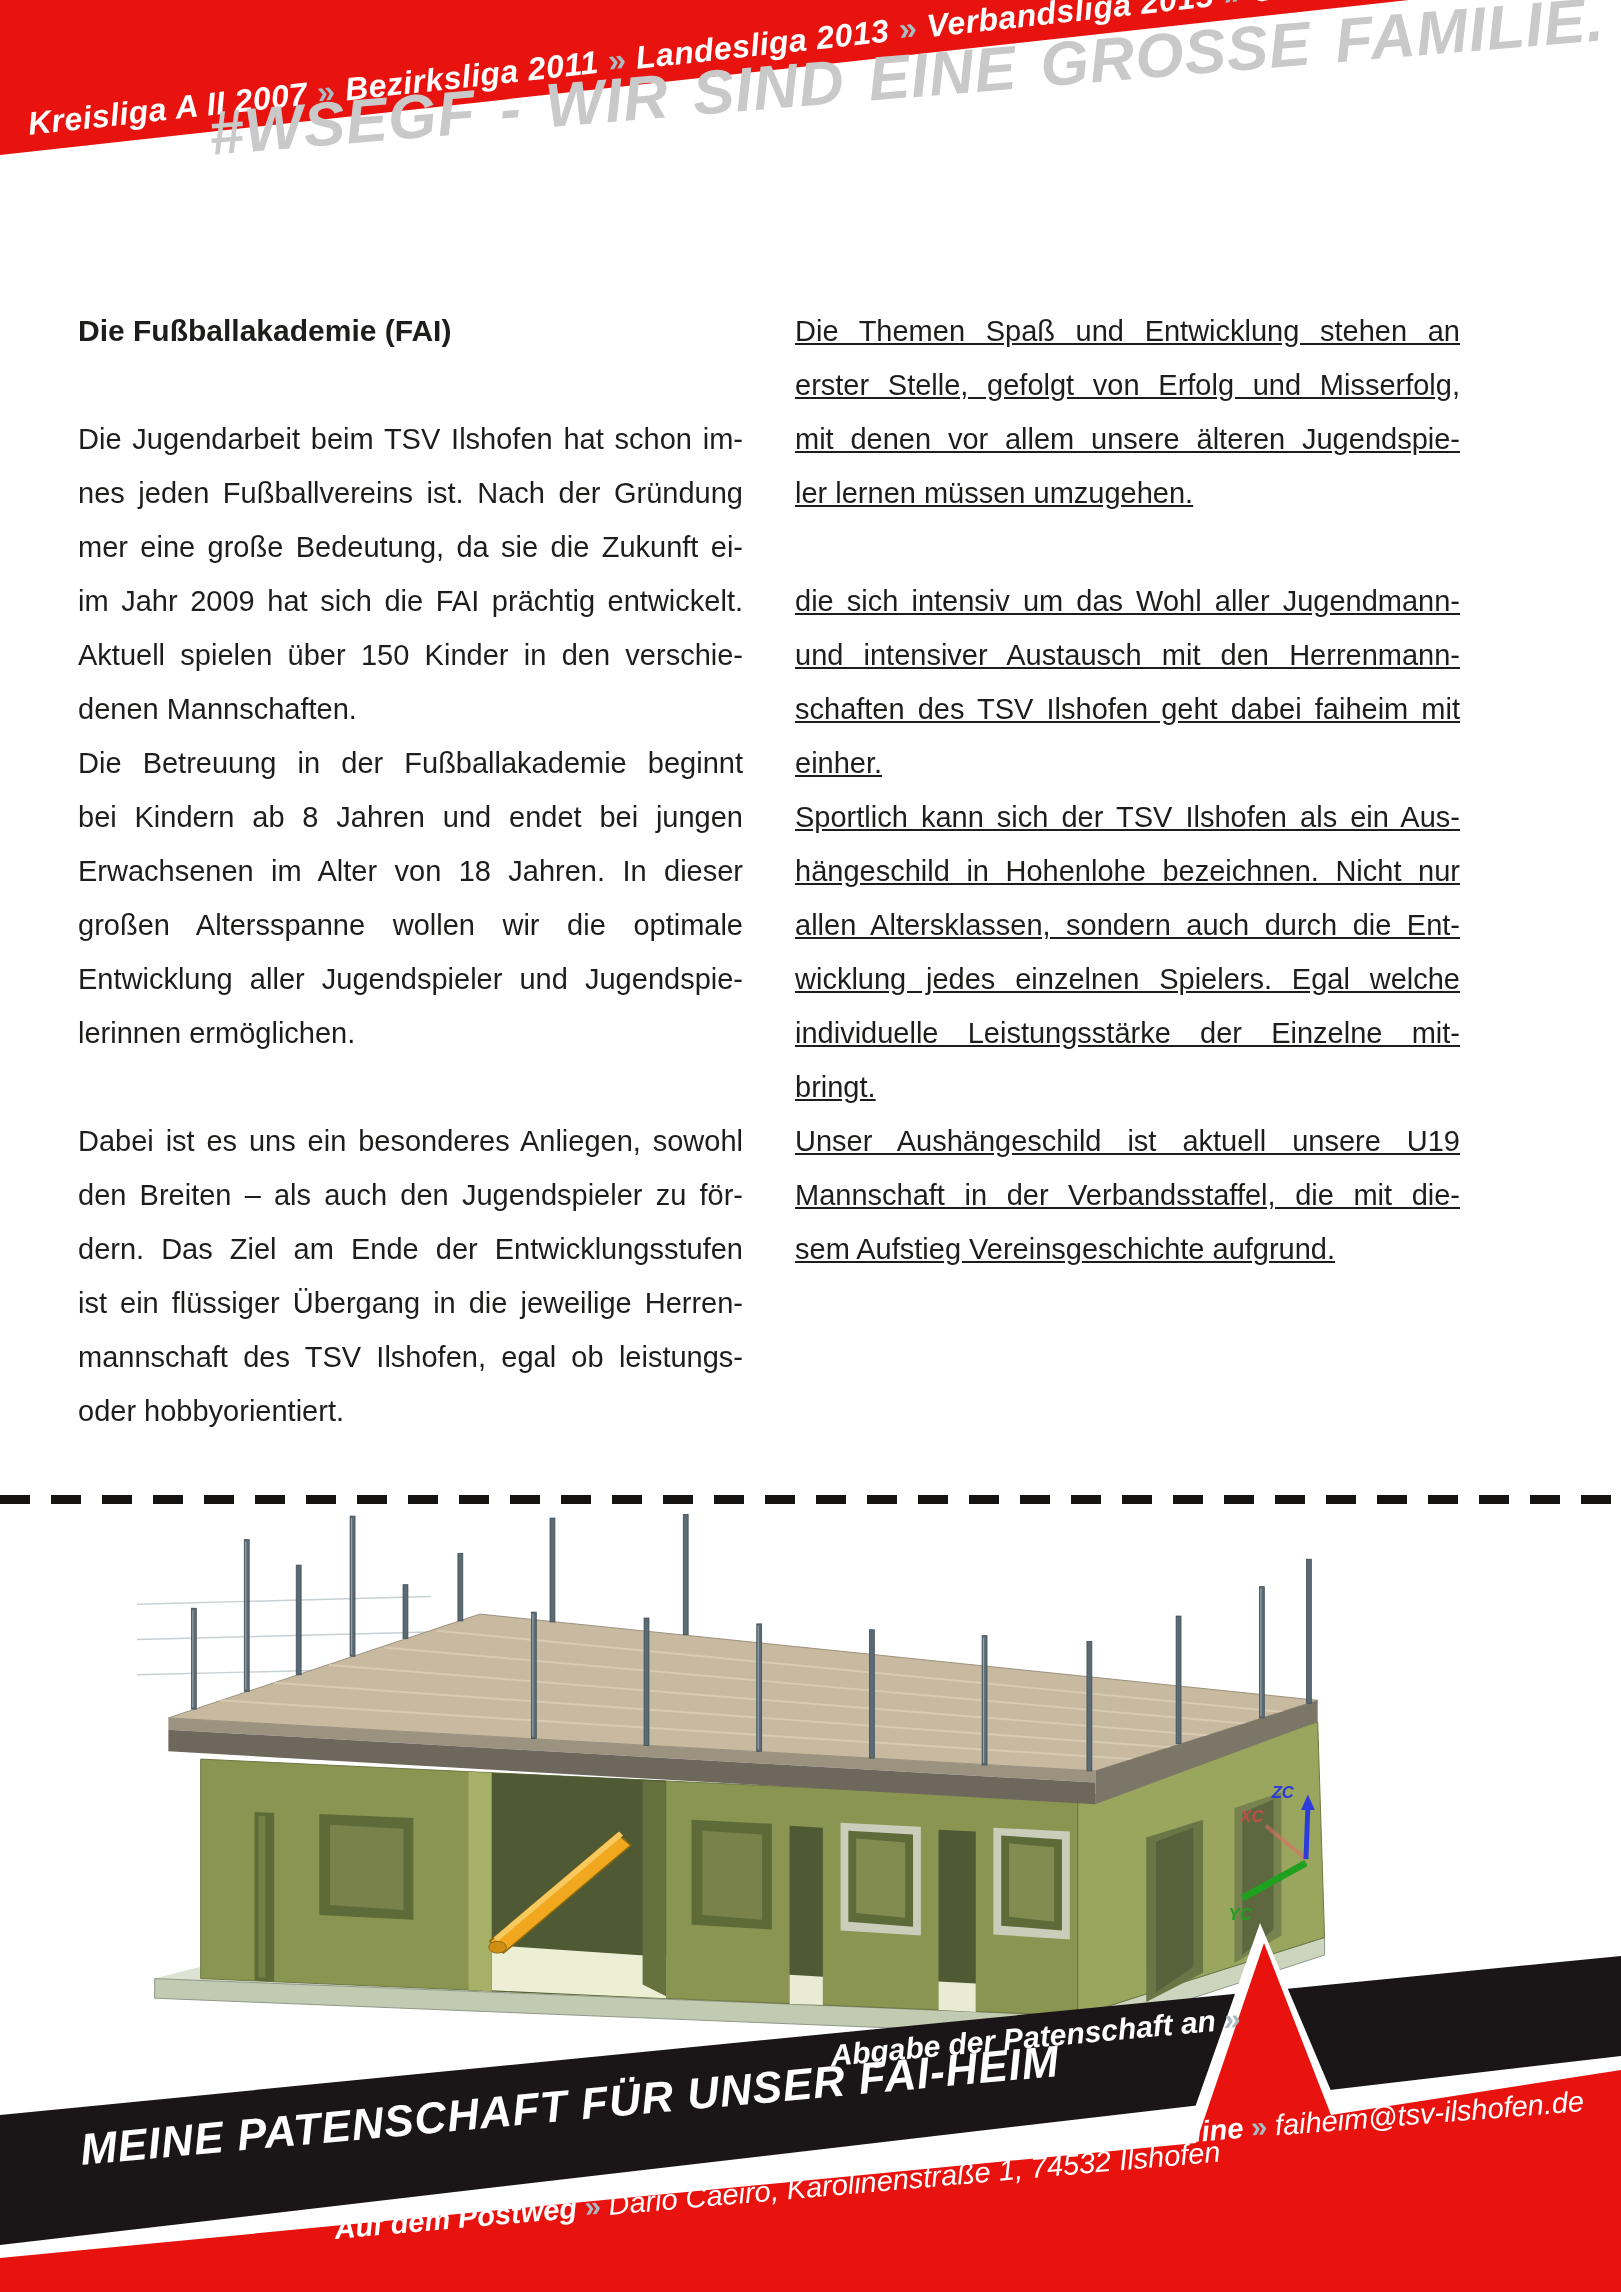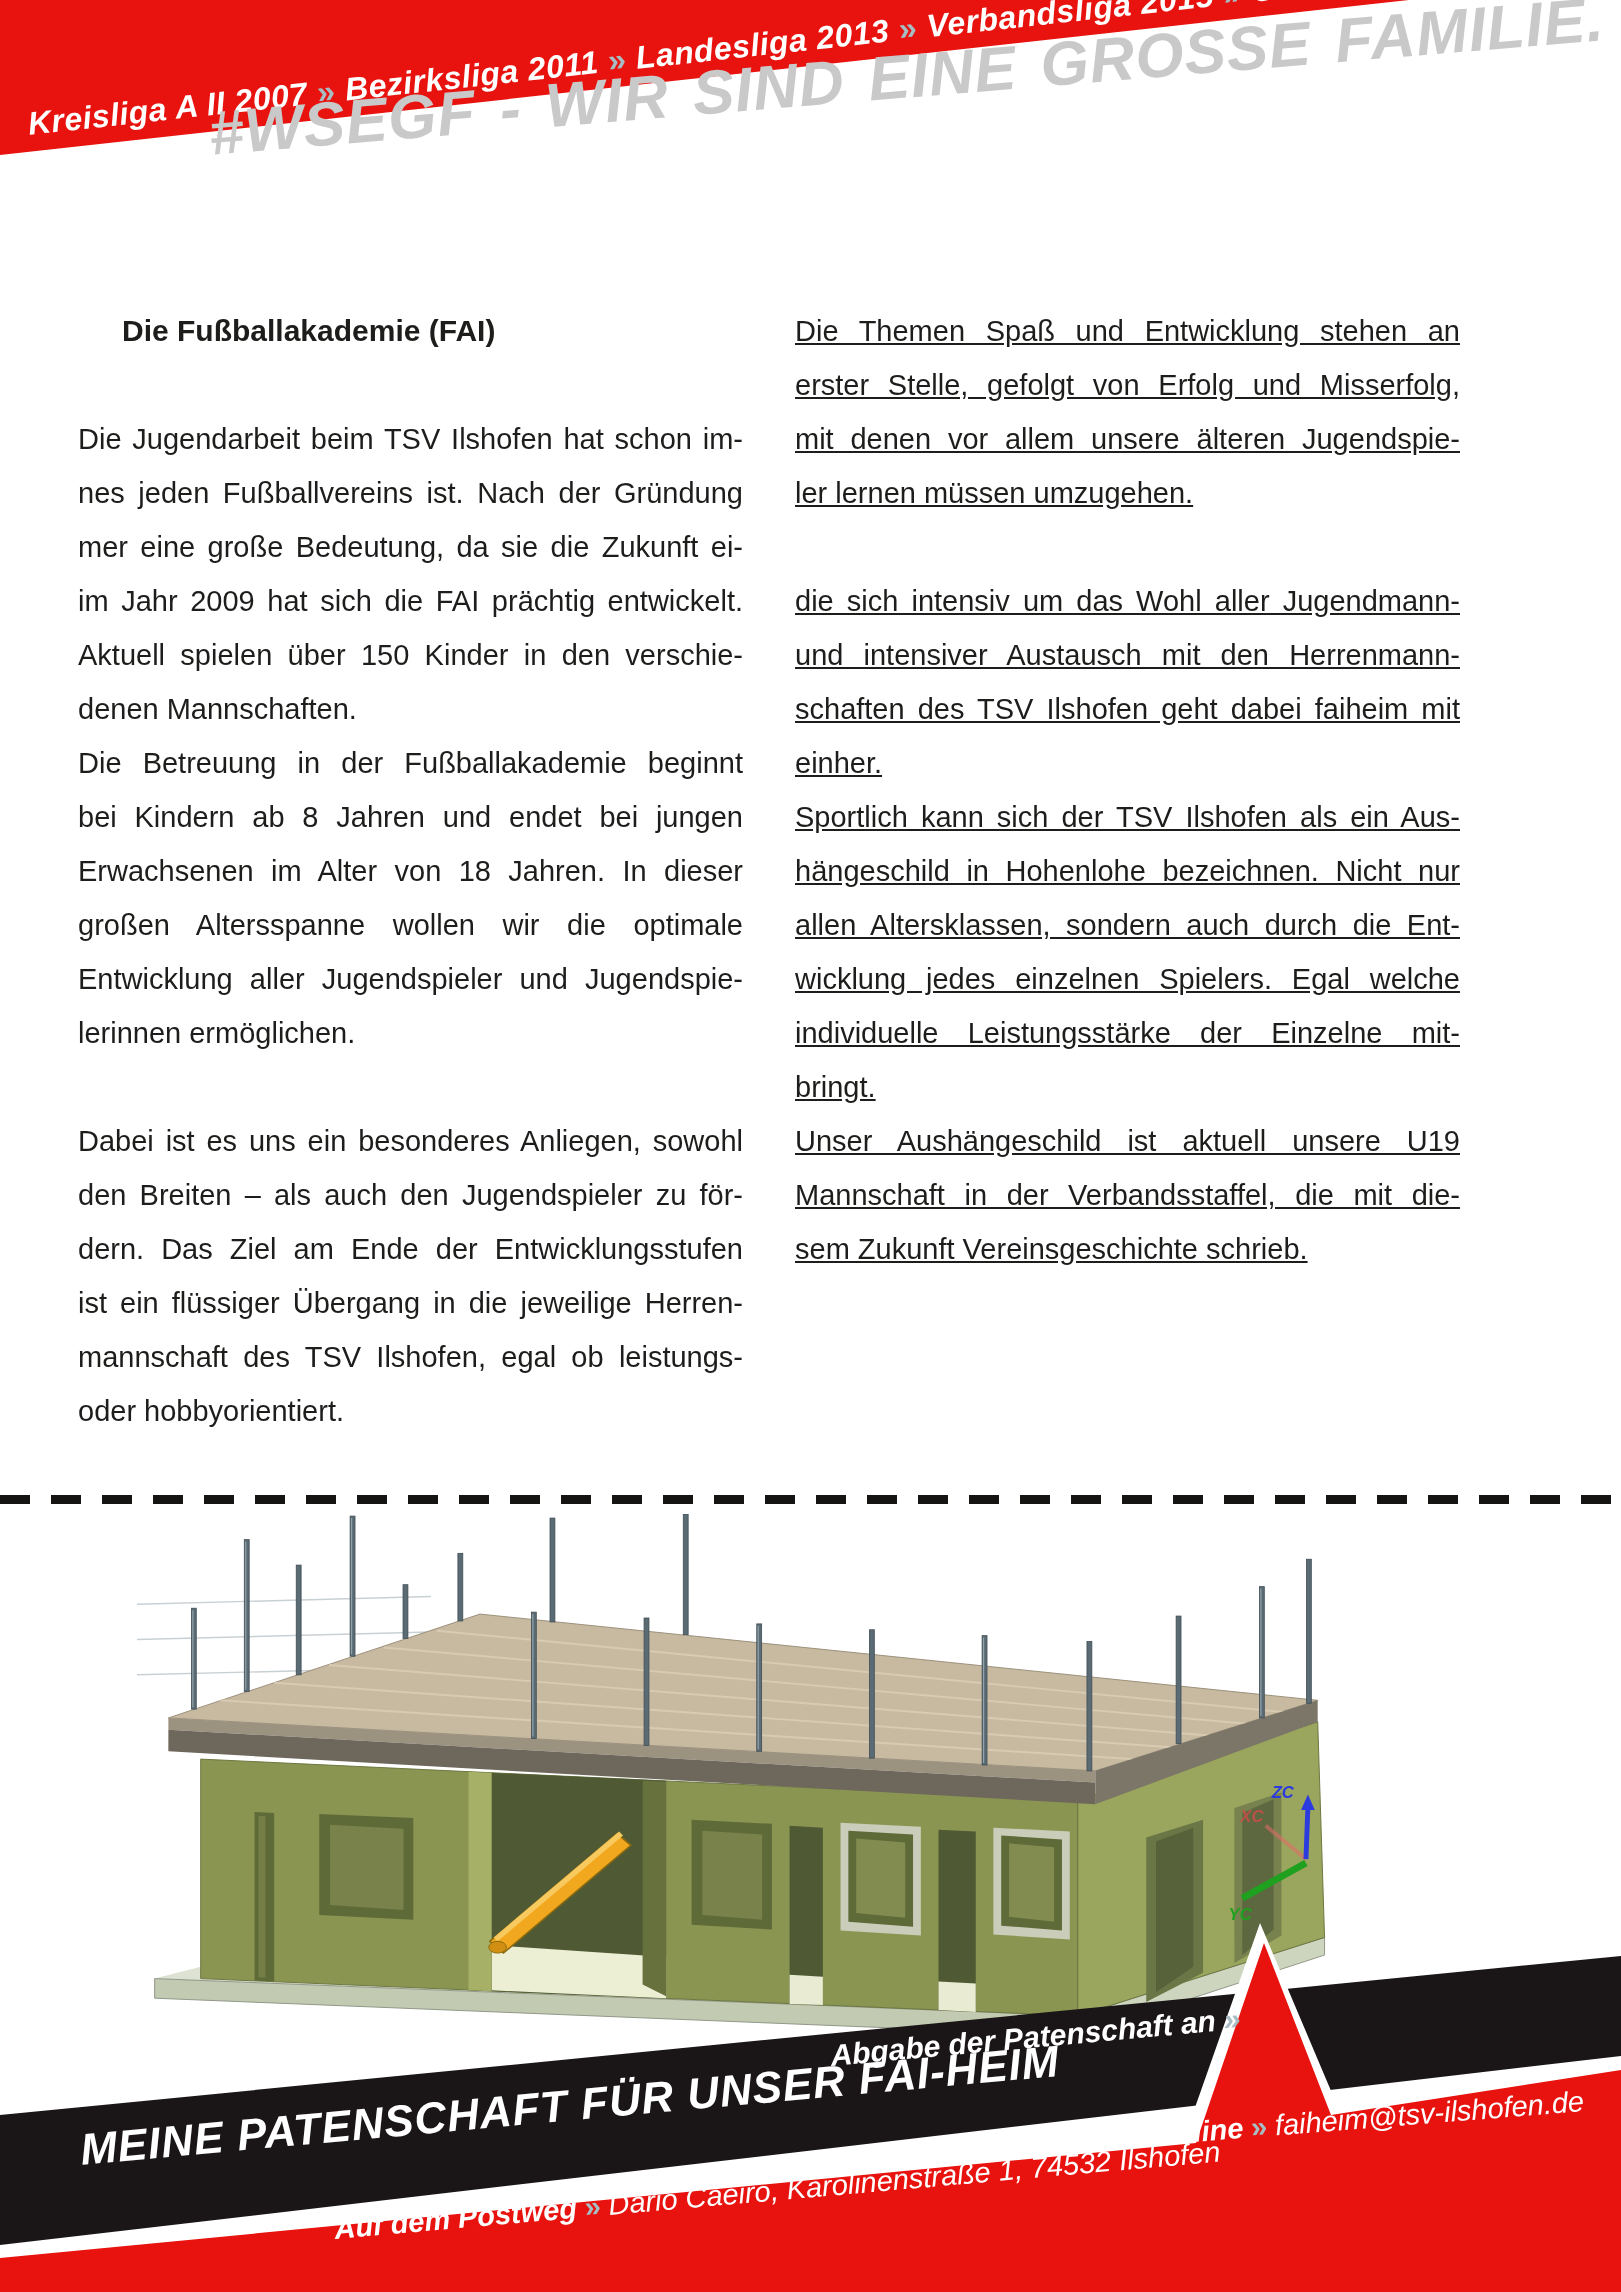--- a/index.html
+++ b/index.html
@@ -28,21 +28,21 @@
   }
   
   .col { position:absolute; top:304px; width:665px; overflow:hidden; }
   .col-left  { left:78px; }
   .col-right { left:795px;text-decoration:underline; }
   .line {
     height:54px; line-height:54px; font-size:29px;
     text-align:justify; text-align-last:justify; overflow:hidden;
   }
   .line.last { text-align-last:left; }
-  .line.head { font-weight:bold; text-align-last:left; font-size:30px;margin-left:44px; }
+  .line.head { font-weight:bold; text-align-last:left; font-size:30px; }
   
   .dashed-divider {
     position:absolute; left:0; top:1495px; width:1621px; height:8.8px;
     background:repeating-linear-gradient(90deg,#161412 0 30px, transparent 30px 51px);
   }
   
   .building-wrap { position:absolute; left:137px; top:1514px; width:1215px; height:549px; }
   
   .band { position:absolute; left:0; top:0; width:1621px; height:2293px; }
   .band-black { background:#1a1617;
@@ -116,21 +116,21 @@
       <div class="line">schaften des TSV Ilshofen geht dabei faiheim mit</div>
       <div class="line last">einher.</div>
       <div class="line">Sportlich kann sich der TSV Ilshofen als ein Aus-</div>
       <div class="line">hängeschild in Hohenlohe bezeichnen. Nicht nur</div>
       <div class="line">allen Altersklassen, sondern auch durch die Ent-</div>
       <div class="line">wicklung jedes einzelnen Spielers. Egal welche</div>
       <div class="line">individuelle Leistungsstärke der Einzelne mit-</div>
       <div class="line last">bringt.</div>
       <div class="line">Unser Aushängeschild ist aktuell unsere U19</div>
       <div class="line">Mannschaft in der Verbandsstaffel, die mit die-</div>
-      <div class="line last">sem Zukunft Vereinsgeschichte schrieb.</div>
+      <div class="line last">sem Aufstieg Vereinsgeschichte aufgrund.</div>
     </div>
 
   <div class="dashed-divider"></div>
 
   <div class="building-wrap">
     <svg width="1215" height="549" viewBox="0 0 1240 560" xmlns="http://www.w3.org/2000/svg">
 
       <g stroke="#c9d0d4" stroke-width="1.5">
         <line x1="0" y1="92" x2="300" y2="84"></line>
         <line x1="0" y1="128" x2="310" y2="120"></line>

